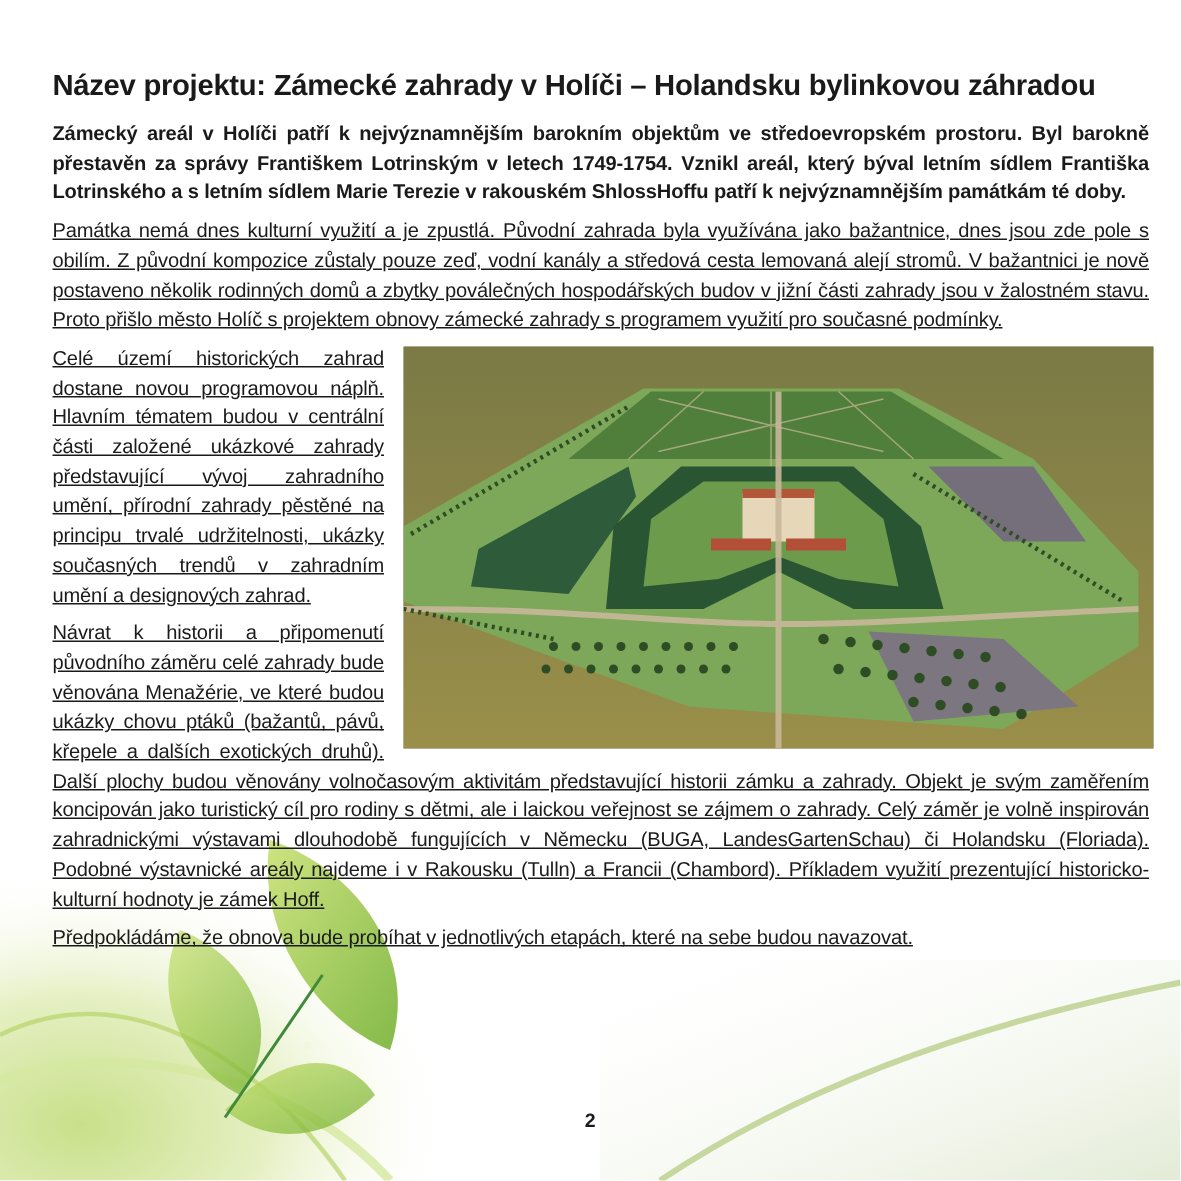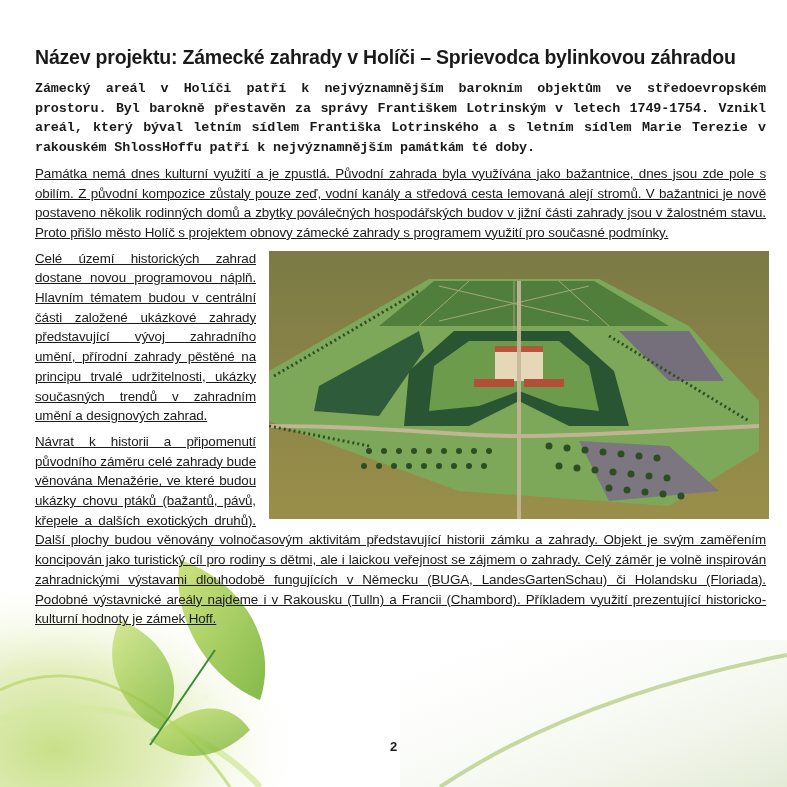--- a/index.html
+++ b/index.html
@@ -6,21 +6,21 @@
   body {
     width: 787px; height: 787px; position: relative; overflow: hidden;
     background: #ffffff;
     font-family: "Liberation Sans", "DejaVu Sans", sans-serif;
     color: #1a1a1a;
   }
   .bg { position: absolute; left: 0; top: 0; width: 787px; height: 787px; z-index: 0; }
   .page { position: absolute; left: 35px; top: 44px; width: 731px; z-index: 1; }
   .title { font-size: 19.5px; line-height: 26px; margin: 0 0 9px 0; white-space: nowrap; letter-spacing: -0.2px; }
   .title .lead { font-weight: bold; text-align: right; }
-  .intro { font-size: 13.4px; font-weight: bold; line-height: 19.7px; text-align: justify; margin: 0 0 6px 0; letter-spacing: -0.1px; font-family: Liberation Mono, monospace; }
+  .intro { font-size: 13.4px; font-weight: bold; line-height: 19.7px; text-align: justify; margin: 0 0 6px 0; letter-spacing: -0.1px; }
   p.body { font-size: 13.4px; line-height: 19.7px; text-align: justify; margin: 0 0 6px 0; letter-spacing: -0.1px; text-decoration: underline; }
   .float-img {
     float: right; width: 500px; height: 268px; margin: 2px -3px 4px 13px;
     position: relative; overflow: hidden; background: #6e6a36;
   }
   .float-img svg { display: block; }
   .narrow { hyphens: manual; }
   .page-number {
     position: absolute; left: 0; width: 787px; top: 739px; text-align: center;
     font-size: 13px; font-weight: bold; z-index: 1;
@@ -52,21 +52,21 @@
   <path d="M180 560 C 240 580, 280 640, 260 700 C 210 680, 170 620, 180 560 Z" fill="url(#leafG)" opacity="0.85"></path>
   <path d="M120 620 C 170 640, 190 690, 160 730 C 120 710, 100 660, 120 620 Z" fill="url(#leafG)" opacity="0.7"></path>
   <path d="M150 740 C 190 700, 230 700, 250 730 C 220 760, 180 765, 150 740 Z" fill="url(#leafG)" opacity="0.75"></path>
   <path d="M150 745 L 215 650" stroke="#3f8a3a" stroke-width="2" fill="none"></path>
   <circle cx="205" cy="697" r="3" fill="#f4f7e0"></circle>
   <path d="M440 787 C 540 720, 660 680, 787 655" stroke="#b9d08a" stroke-width="4" fill="none" opacity="0.8"></path>
 </svg>
 
 <div class="page">
   <h1 class="title">
-    <span class="lead">Název projektu:</span><span> Zámecké zahrady v Holíči – Sprievodca bylinkovou záhradou</span>
+    <span class="lead">Název projektu:</span><span> Zámecké zahrady v Holíči – Holandsku bylinkovou záhradou</span>
   </h1>
 
   <p class="intro">Zámecký areál v Holíči patří k nejvýznamnějším barokním objektům ve středoevropském prostoru. Byl barokně přestavěn za správy Františkem Lotrinským v letech 1749-1754. Vznikl areál, který býval letním sídlem Františka Lotrinského a s letním sídlem Marie Terezie v rakouském ShlossHoffu patří k nejvýznamnějším památkám té doby.</p>
 
   <p class="body">Památka nemá dnes kulturní využití a je zpustlá. Původní zahrada byla využívána jako bažantnice, dnes jsou zde pole s obilím. Z původní kompozice zůstaly pouze zeď, vodní kanály a středová cesta lemovaná alejí stromů. V bažantnici je nově postaveno několik rodinných domů a zbytky poválečných hospodářských budov v jižní části zahrady jsou v žalostném stavu. Proto přišlo město Holíč s projektem obnovy zámecké zahrady s programem využití pro současné podmínky.</p>
 
   <div class="float-img" title="3D vizualizace obnovy zámeckých zahrad v Holíči">
     <svg viewBox="0 0 500 268" width="500" height="268">
       <defs>
         <linearGradient id="sky" x1="0" y1="0" x2="0" y2="1">
@@ -147,15 +147,16 @@
       <g stroke="#2f4d25" stroke-width="3" stroke-dasharray="2 3" fill="none">
         <line x1="5" y1="125" x2="150" y2="40"></line>
         <line x1="340" y1="85" x2="480" y2="170"></line>
         <line x1="0" y1="175" x2="100" y2="195"></line>
       </g>
     </svg>
   </div>
 
   <p class="body narrow">Celé území historických zahrad dostane novou programovou náplň. Hlavním tématem budou v centrální části založené ukáz­kové zahrady představující vývoj zahradního umění, přírodní za­hrady pěstěné na principu trvalé udržitelnosti, ukázky současných trendů v zahradním umění a de­signových zahrad.</p>
   <p class="body narrow">Návrat k historii a připomenutí původního záměru celé zahrady bude věnována Menažérie, ve které budou ukázky chovu ptáků (bažantů, pávů, křepele a dalších exotických druhů). Další plochy budou věnovány volnočasovým aktivitám představující historii zámku a zahrady. Objekt je svým zaměřením koncipován jako turistický cíl pro rodiny s dětmi, ale i laickou veřejnost se zájmem o zahrady. Celý záměr je volně inspirován zahradnickými výstavami dlouhodobě fungujících v Německu (BUGA, LandesGartenSchau) či Holandsku (Floriada). Podobné výstavnické areály najdeme i v Rakousku (Tulln) a Francii (Chambord). Příkladem využití prezentující historicko-kulturní hodnoty je zámek Hoff.</p>
+  <p class="body">Předpokládáme, že obnova bude probíhat v jednotlivých etapách, které na sebe budou navazovat.</p>
 </div>
 
 <div class="page-number">2</div>
 
 </body></html>

